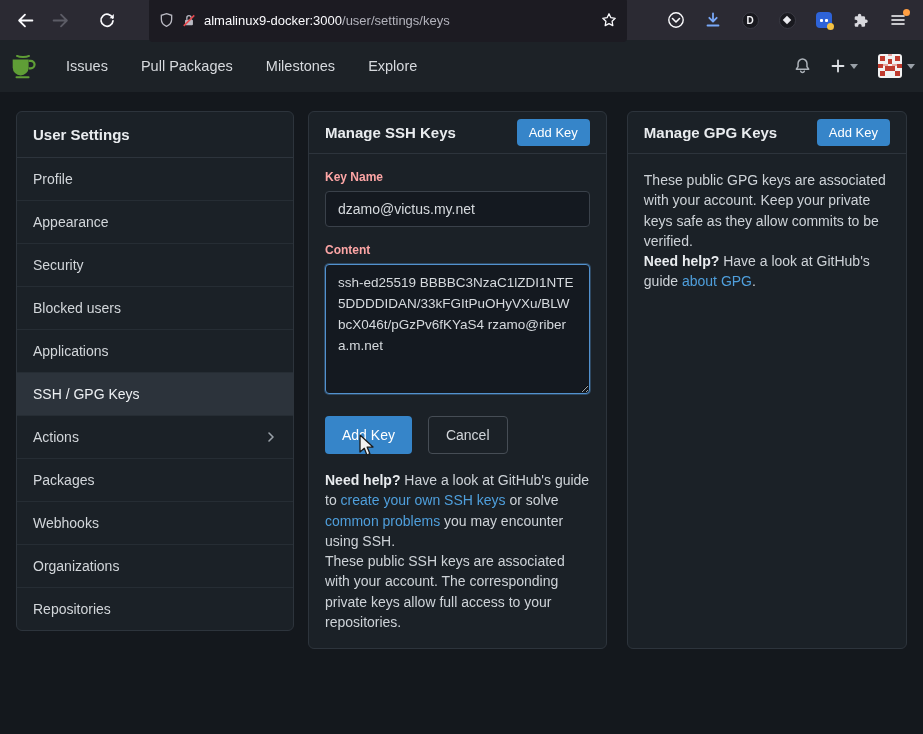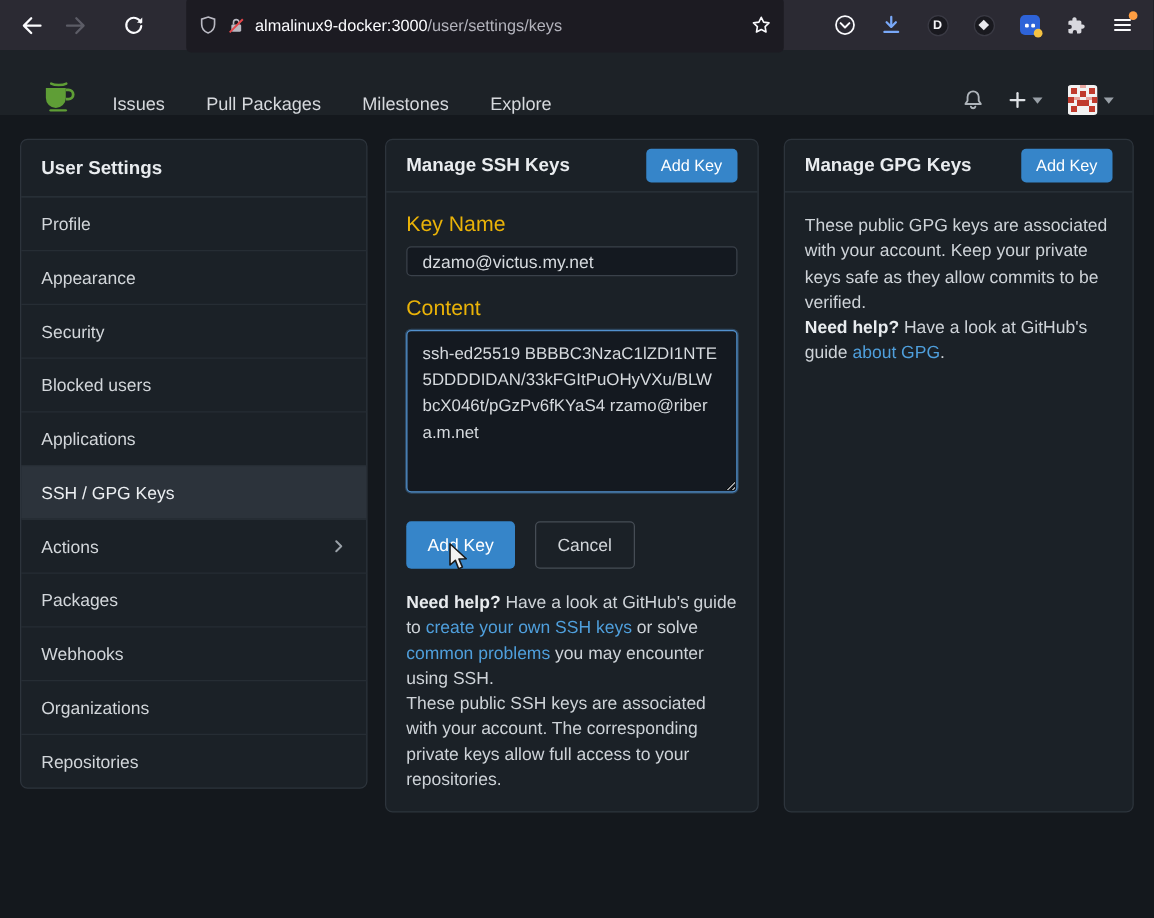--- a/index.html
+++ b/index.html
@@ -30,21 +30,21 @@
   .ext-circle { width:17px; height:17px; border-radius:50%; background:#19191f; border:1px solid #3a3a44;
                 color:#f5f5f8; font-size:10px; font-weight:bold; display:flex; align-items:center; justify-content:center; }
   .ext-dot { width:6px; height:6px; background:#e9e9ee; transform:rotate(45deg); }
   .ext-blue { width:16px; height:16px; border-radius:4px; background:#2e63d8; position:relative;
               display:flex; align-items:center; justify-content:center; gap:2px; }
   .ext-blue i { width:3px; height:3px; background:#fff; border-radius:1px; display:block; }
   .ext-blue .corner { position:absolute; right:-2px; bottom:-2px; width:7px; height:7px; border-radius:50%; background:#f5c242; }
   .menu-badge { position:absolute; top:2px; right:1px; width:7px; height:7px; border-radius:50%; background:#ff9e42; }
 
   
-  .navbar { height:52px; background:var(--navbar-bg,#1d2227); display:flex; align-items:flex-end; padding:0 32px; }
+  .navbar { height:52px; background:var(--navbar-bg,#1d2227); display:flex; align-items:center; padding:0 8px; }
   .logo { margin-right:28px; display:flex; align-items:center; }
   .nav-link { color:#d6d9dd; font-size:14.5px; margin-right:33px; text-decoration:none; }
   .nav-right { margin-left:auto; display:flex; align-items:center; gap:20px; }
   .nav-ctrl { display:flex; align-items:center; gap:5px; border:none; background:transparent; color:#dfe2e6; }
   .caret { width:0; height:0; border-left:4px solid transparent; border-right:4px solid transparent; border-top:5px solid #99a0a7; }
   .avatar { width:24px; height:24px; border-radius:3px; overflow:hidden; display:block; }
 
   
   .page { display:flex; align-items:flex-start; gap:14px; padding:19px 16px 0 16px; height:642px; }
   .card, .panel { background:var(--card-bg,#1b2127); border:1px solid var(--card-border,#2d343c); border-radius:6px; }
@@ -58,22 +58,22 @@
   .sidebar-item .chev { margin-left:auto; display:flex; color:#9aa1a8; }
 
   .main { flex:1; display:flex; flex-direction:row; gap:20px; }
   .panel-header { display:flex; align-items:center; padding:7px 16px; min-height:40px;
                   border-bottom:1px solid var(--card-border,#2d343c); }
   .panel-title { font-size:15px; font-weight:bold; color:#e9ecef; }
   .btn-primary-sm { margin-left:auto; background:var(--primary,#3685c9); color:#fff; font-size:13px;
                     padding:6px 12px; border-radius:4px; border:none; }
   .panel-body { padding:16px; }
   .form-row { margin-bottom:16px; }
-  .field-label { font-size:17px; color:#eab308; margin-bottom:7px; font-weight:400; }
-  .text-input { width:100%; height:24px; background:#141920; border:1px solid #3a414a; border-radius:4px;
+  .field-label { font-size:12px; color:#fca5a5; margin-bottom:7px; font-weight:700; }
+  .text-input { width:100%; height:36px; background:#141920; border:1px solid #3a414a; border-radius:4px;
                 color:#d6dade; font-size:14px; padding:0 12px; font-family:inherit; }
   .textarea { width:100%; height:130px; background:#141920; border:1px solid #5291ce; border-radius:4px;
               color:#d6dade; font-size:13.5px; padding:8px 12px; line-height:1.55; resize:vertical;
               font-family:inherit; word-break:break-all; outline:none;
               box-shadow:0 0 0 1px rgba(82,145,206,.35); }
   .btn-row { display:flex; gap:16px; margin:18px 0 0 0; }
   .btn-primary { background:var(--primary,#3685c9); color:#fff; border:none; border-radius:4px;
                  font-size:14px; font-weight:500; padding:10px 17px; }
   .btn-default { background:transparent; color:#d2d6da; border:1px solid #464d55; border-radius:4px;
                  font-size:14px; padding:10px 17px; }

